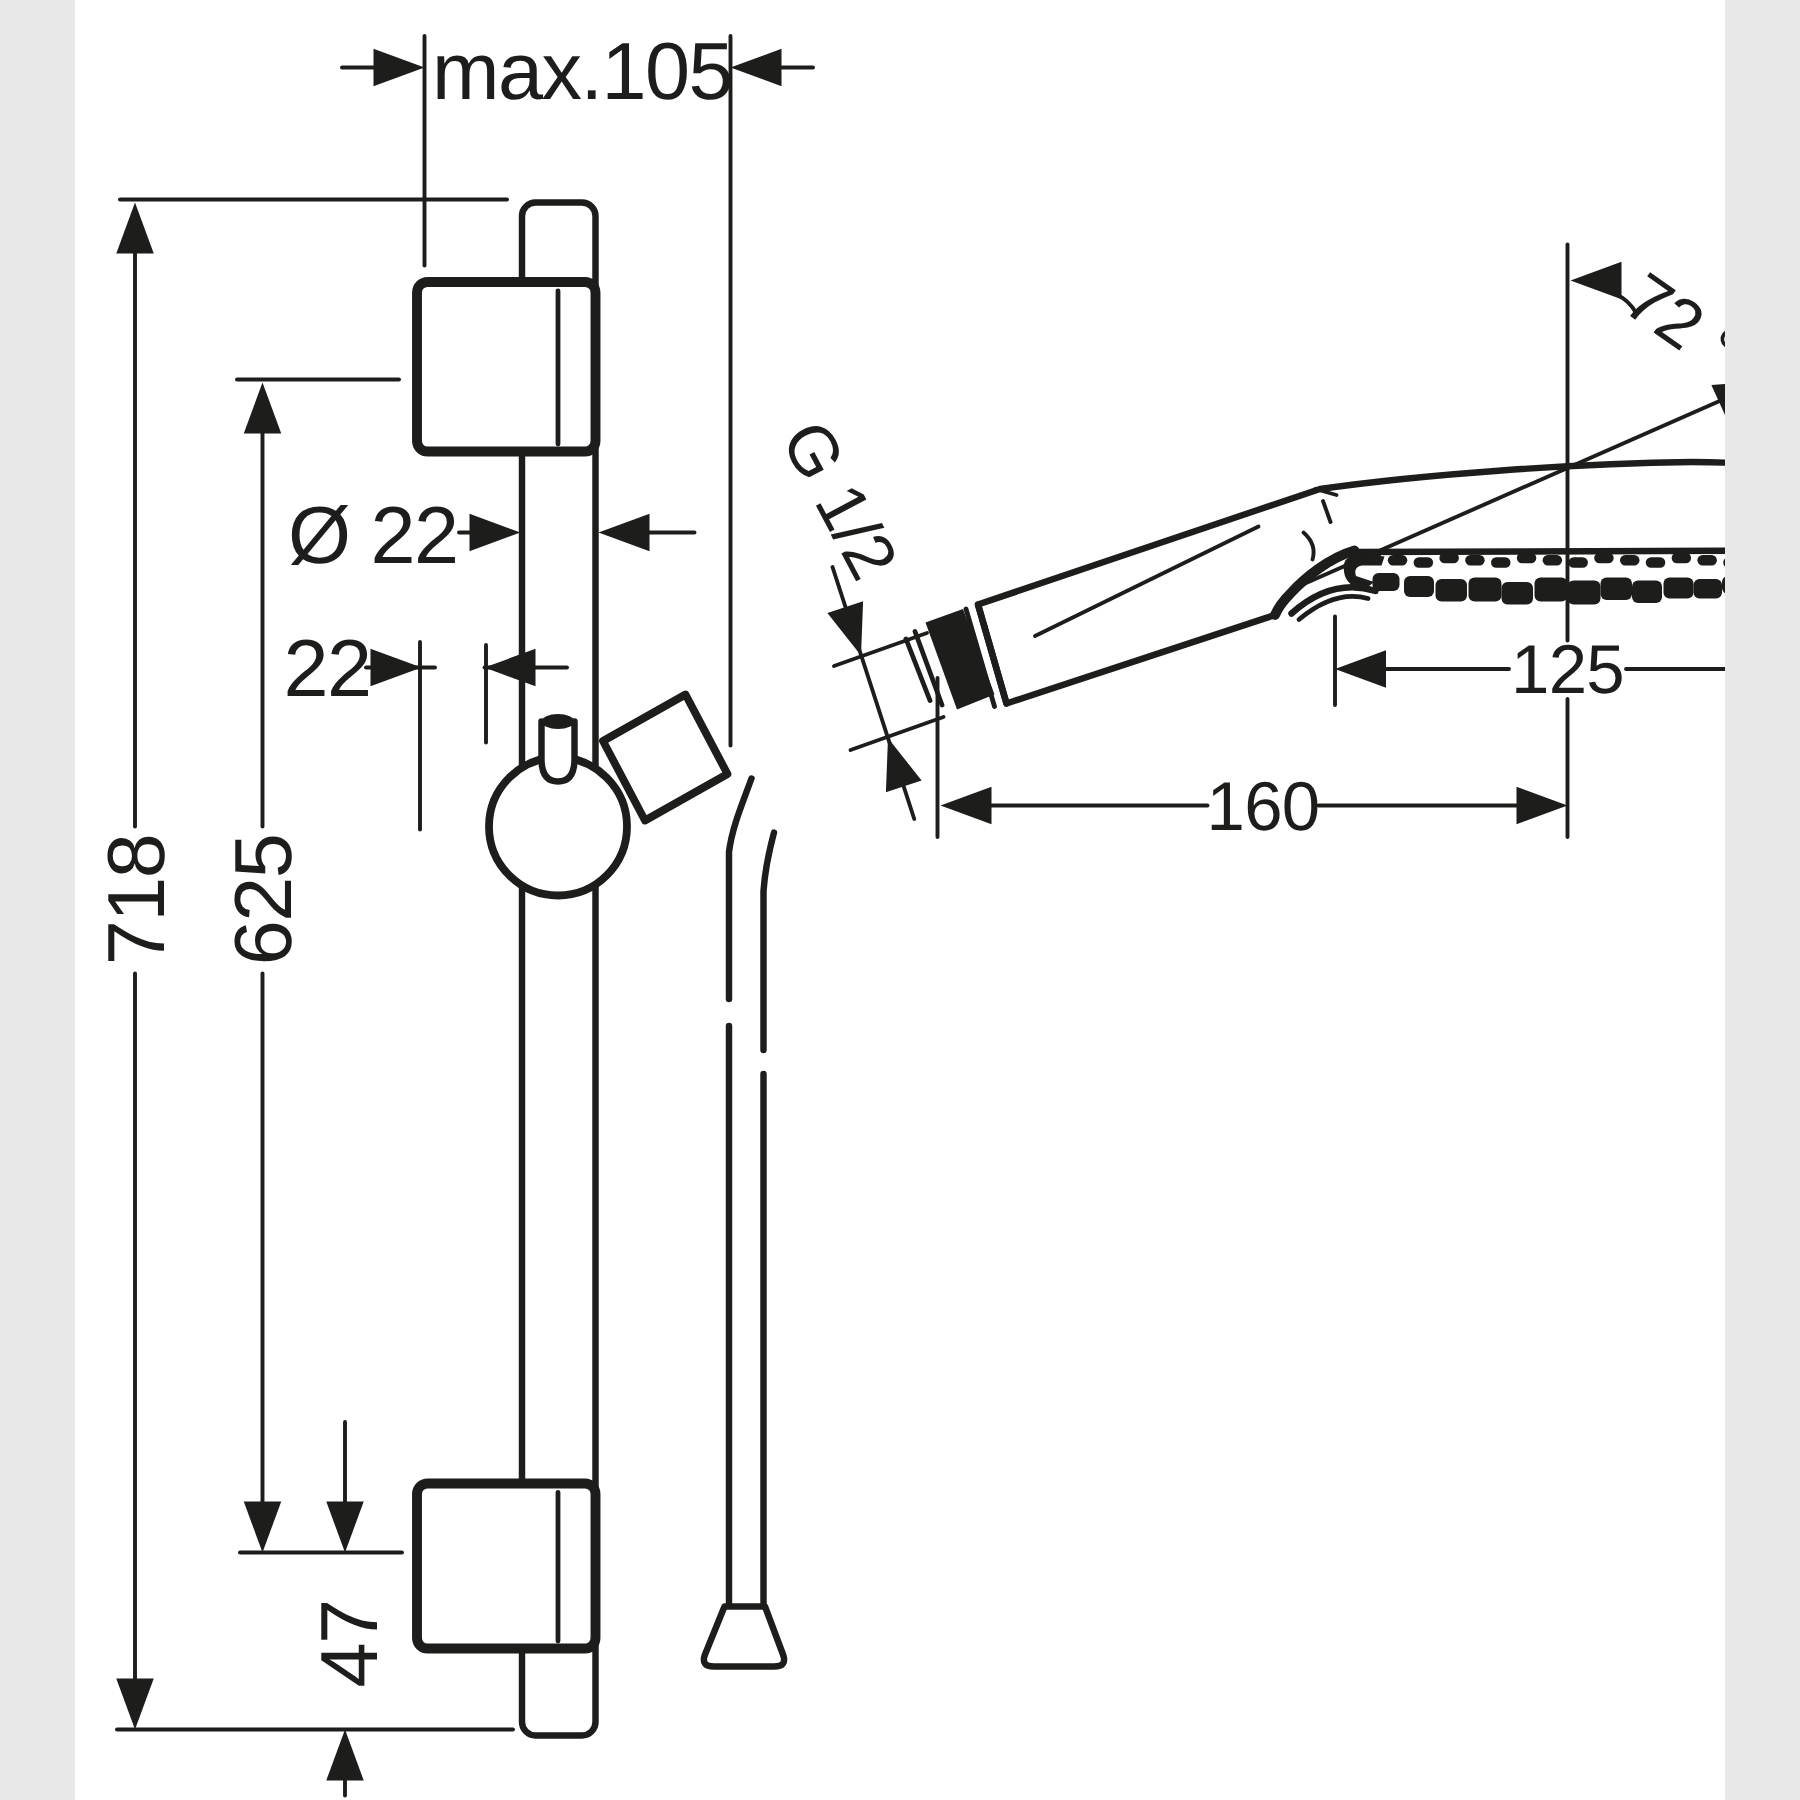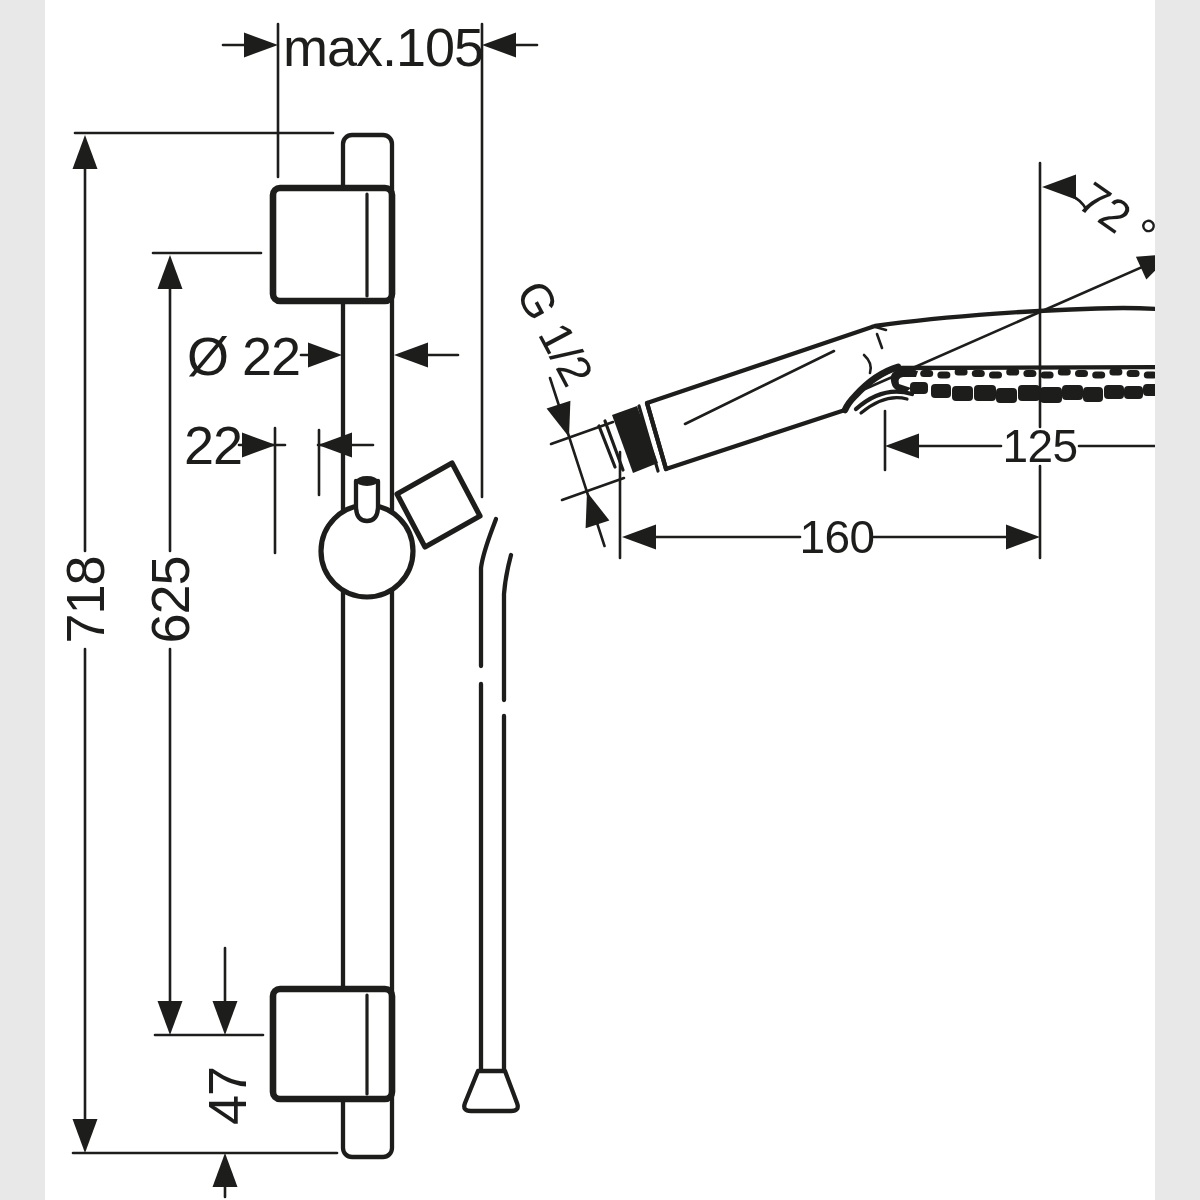--- a/index.html
+++ b/index.html
@@ -1,21 +1,20 @@
 <!DOCTYPE html>
 <html style="--ink: #1d1d1b; --paper: #ffffff;"><head>
 <meta charset="utf-8">
 <style>
   :root{ --ink:#1d1d1b; --paper:#ffffff; }
   html,body{margin:0;padding:0;background:#e8e8e8;}
   #stage{
     position:relative;width:1100px;height:1200px;background:var(--paper);
     margin:0 auto;overflow:hidden;
     font-family:"Liberation Sans", sans-serif;
-    padding-left:10px;
   }
   svg{position:absolute;left:0;top:0;}
   .ln{stroke:var(--ink);stroke-width:2.6;fill:none;stroke-linecap:round;stroke-linejoin:round;}
   .d3{stroke-width:3.2;}
   .d4{stroke-width:4.3;}
   .d5{stroke-width:5.2;}
   .d6{stroke-width:6.6;}
   .fw{fill:var(--paper);}
   .blk{fill:var(--ink);stroke:none;}
   text{fill:var(--ink);font-family:"Liberation Sans",sans-serif;font-weight:400;}

